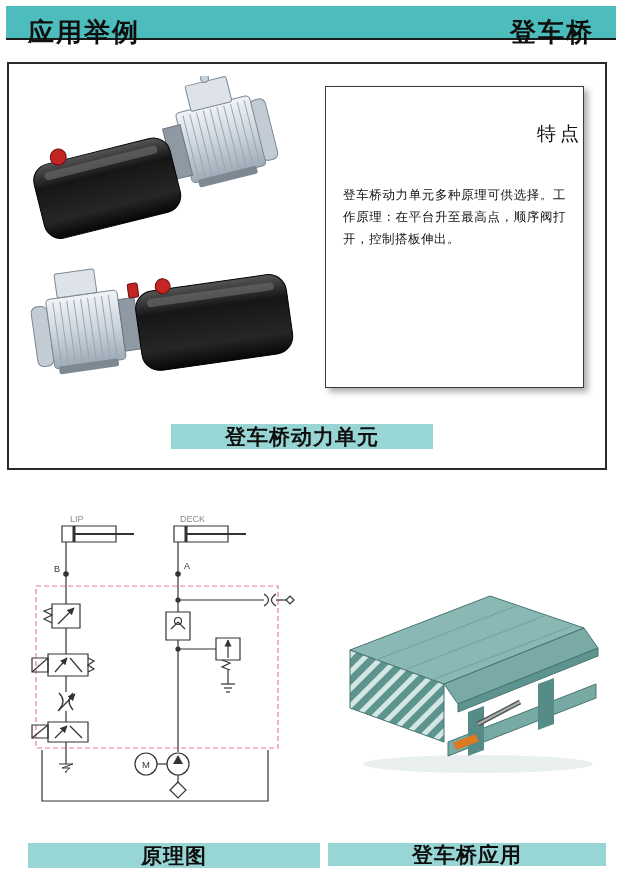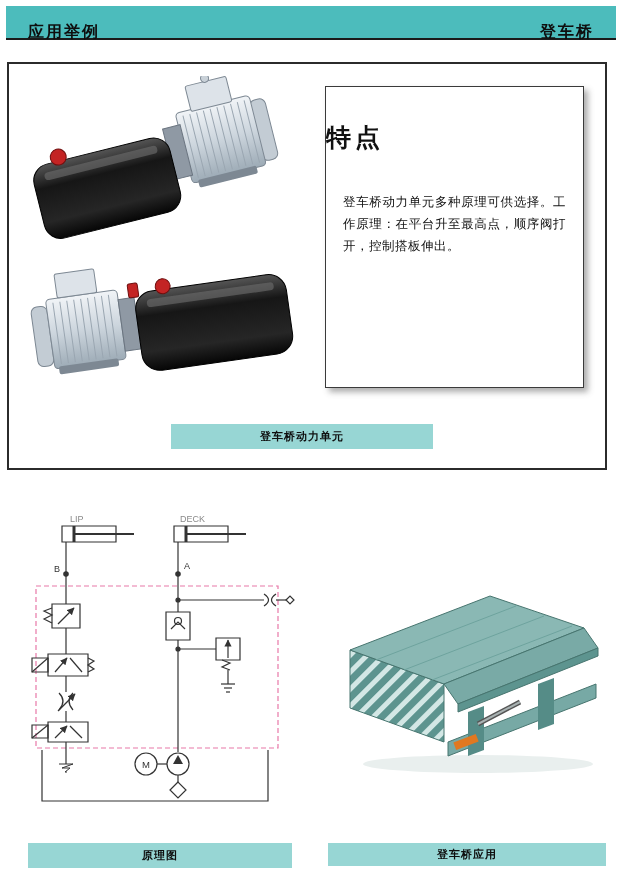--- a/index.html
+++ b/index.html
@@ -4,43 +4,43 @@
 <style>
   html,body{margin:0;padding:0;background:#ffffff;}
   .page{position:relative;width:622px;height:881px;background:#ffffff;
         font-family:"Liberation Sans",sans-serif;color:#111;overflow:hidden;}
 
   
   .topbar{position:absolute;left:6px;top:6px;width:610px;height:34px;
           background:#4cbcbc;border-bottom:2px solid #1b1b1b;
           display:flex;align-items:center;justify-content:space-between;
           box-sizing:border-box;padding:0 22px;}
-  .topbar .t{font-size:16px;font-weight:600;letter-spacing:2px;color:#0e0e0e;margin-top:20px;}
+  .topbar .t{font-size:26px;font-weight:600;letter-spacing:2px;color:#0e0e0e;margin-top:20px;}
 
   
   .main-box{position:absolute;left:7px;top:62px;width:600px;height:408px;
             border:2px solid #2b2b2b;background:#fff;box-sizing:border-box;}
   .unit-art{position:absolute;left:18px;top:12px;width:296px;height:344px;}
 
   .features{position:absolute;left:316px;top:22px;width:259px;height:302px;
             border:1px solid #3a3a3a;background:#fff;box-sizing:border-box;
             box-shadow:4px 4px 6px rgba(70,70,70,.45);}
-  .features h2{margin:34px 0 0;text-align:left;font-size:25px;
-               letter-spacing:4px;font-weight:700;color:#111;}
+  .features h2{margin:34px 0 0;text-align:right;font-size:19px;
+               letter-spacing:4px;font-weight:400;color:#111;}
   .features p{margin:38px 17px 16px;font-size:12.5px;line-height:1.75;
               text-align:justify;letter-spacing:.5px;color:#111;}
 
-  .caption{background:#97d6d4;color:#0e0e0e;font-size:11px;font-weight:700;
+  .caption{background:#97d6d4;color:#0e0e0e;font-size:21px;font-weight:700;
            display:flex;align-items:center;justify-content:center;letter-spacing:1px;}
   .cap-power{position:absolute;left:162px;top:360px;width:262px;height:25px;}
 
   
   .schematic{position:absolute;left:28px;top:512px;width:278px;height:298px;}
   .leveler{position:absolute;left:328px;top:572px;width:278px;height:212px;}
-  .cap-schematic{position:absolute;left:28px;top:843px;width:264px;height:25px;}
+  .cap-schematic{position:absolute;left:28px;top:843px;width:292px;height:25px;}
   .cap-app{position:absolute;left:328px;top:843px;width:278px;height:23px;}
 
   .sch line,.sch rect,.sch path,.sch polyline,.sch circle{vector-effect:non-scaling-stroke;}
 </style>
 </head>
 <body>
 
 <div class="page">
 
   <header class="topbar">

